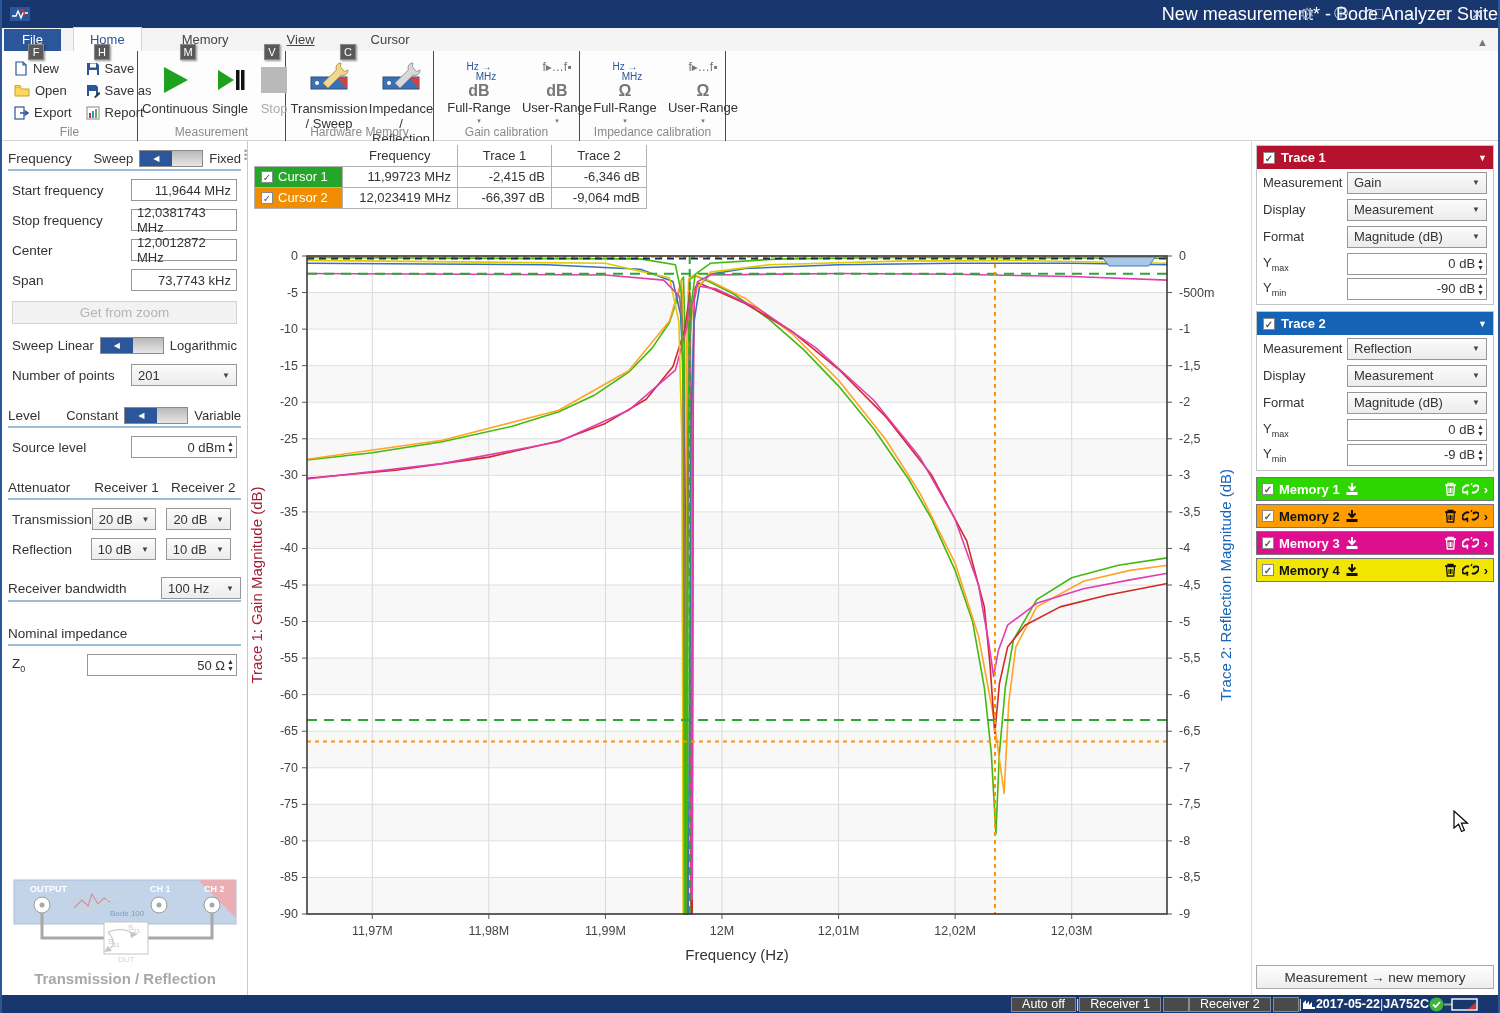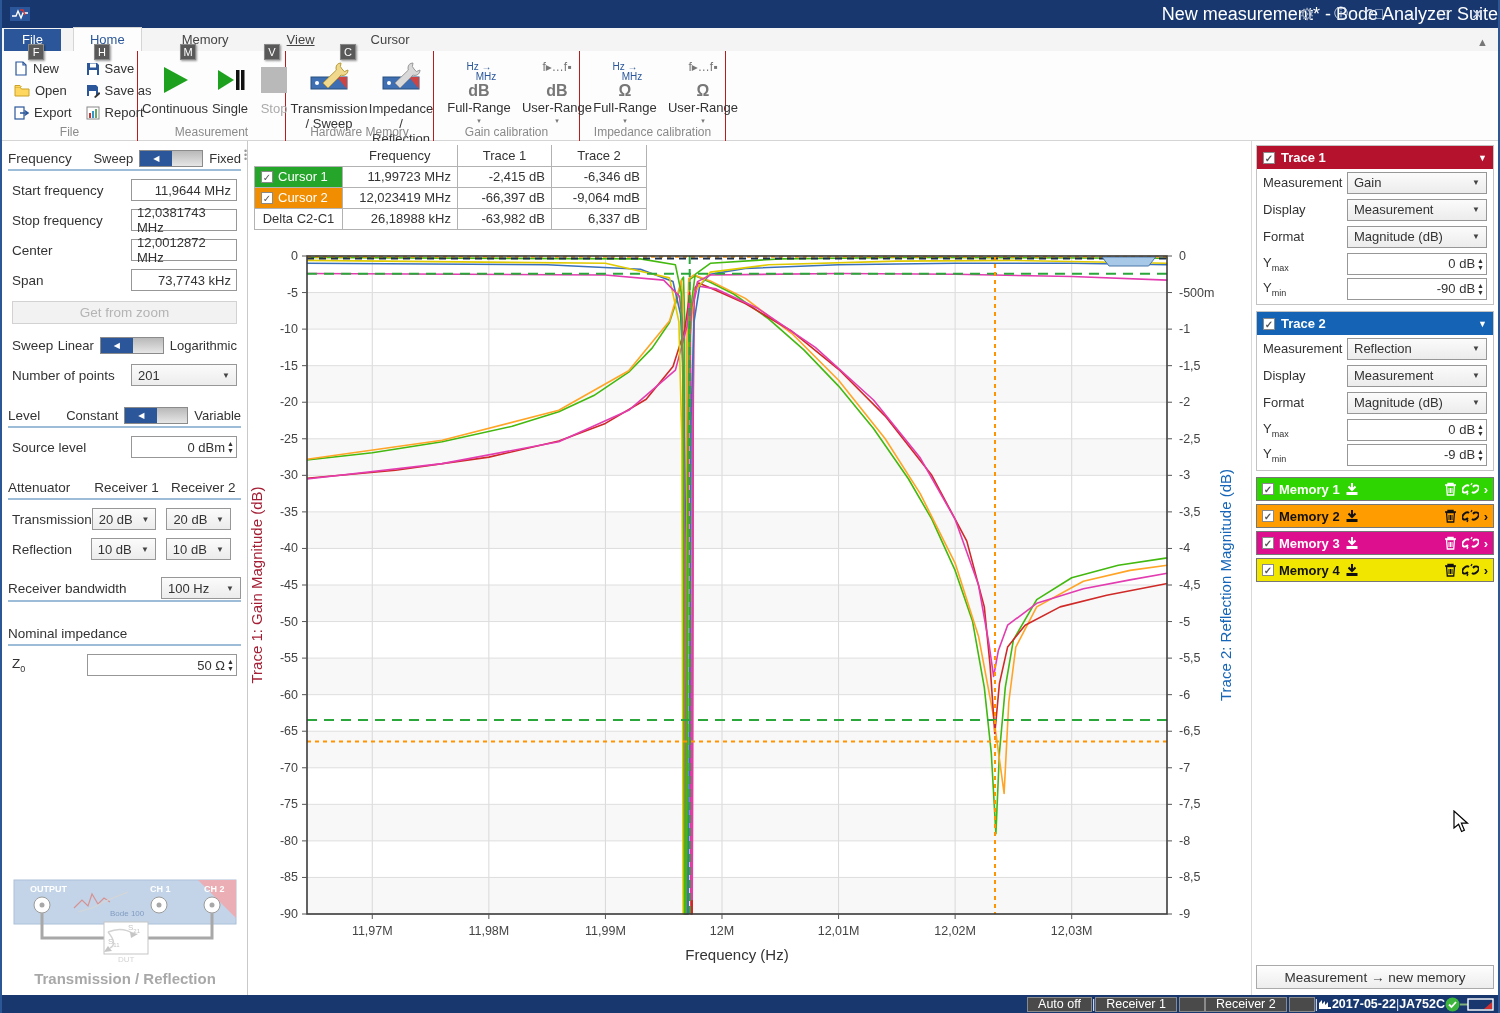--- a/index.html
+++ b/index.html
@@ -92,21 +92,21 @@
   .trow .ddown { flex:1; }
   .trow .inp-spin { flex:1; width:auto; }
   .membox { height:24px; display:flex; align-items:center; gap:5px; padding:0 5px; margin-bottom:3px; border:1px solid #777; font-weight:bold; font-size:13px; }
   .membox .mico { display:flex; align-items:center; }
   .membox .spacer { flex:1; }
   .membox.light { color:#fff; }
   .membox.dark { color:#111; }
   .newmem { position:absolute; left:4px; right:4px; bottom:6px; height:24px; border:1px solid #aaa; background:linear-gradient(#fefefe,#ededed); display:flex; align-items:center; justify-content:center; font-size:13.5px; color:#333; }
 
   
-  .statusbar { position:absolute; left:0; bottom:0; width:100%; height:18px; background:#17376e; color:#fff; display:flex; align-items:center; justify-content:flex-end; font-size:12.5px; gap:0; padding-right:4px; }
+  .statusbar { position:absolute; left:0; bottom:0; width:100%; height:18px; background:#17376e; color:#fff; display:flex; align-items:center; justify-content:flex-end; font-size:12.5px; gap:0; padding-right:20px; }
   .sbox { background:#4a4a4a; border:1px solid #8a8a8a; height:15px; display:flex; align-items:center; justify-content:center; padding:0 10px; }
   .sbox.mini { width:26px; padding:0; }
   .sb-sep { color:#dfe6f2; }
   .sb-group { display:flex; gap:2px; }
 
   .mousecursor { position:absolute; left:1450px; top:810px; z-index:99; }
   sub { font-size:9px; }
 </style>
 </head>
 <body>
@@ -491,26 +491,20 @@
         <tr>
           <td>
                 <span class="cur-label" style="background: rgb(240, 141, 0);">
                   <span class="cb">✓</span>
                   <span>Cursor 2</span>
                 </span>
               </td>
           <td class="num">12,023419 MHz</td>
           <td class="num2">-66,397 dB</td>
           <td class="num2">-9,064 mdB</td>
-        </tr>
-        <tr>
-          <td style="text-align:center;">Delta C2-C1</td>
-          <td class="num">26,18988 kHz</td>
-          <td class="num2">-63,982 dB</td>
-          <td class="num2">6,337 dB</td>
         </tr>
       </tbody>
         </table>
       <div id="chart" style="position:absolute; left:0; top:87px;"><svg width="1004" height="746" viewBox="0 0 1004 746" font-family="Liberation Sans, sans-serif">
             <rect x="59" y="28" width="860" height="658" fill="#ffffff"></rect>
             <rect x="59" y="64.55555555555556" width="860" height="36.55555555555556" fill="rgba(0,0,0,0.028)"></rect>
             <rect x="59" y="137.66666666666669" width="860" height="36.55555555555556" fill="rgba(0,0,0,0.028)"></rect>
             <rect x="59" y="210.77777777777777" width="860" height="36.55555555555556" fill="rgba(0,0,0,0.028)"></rect>
             <rect x="59" y="283.8888888888889" width="860" height="36.55555555555556" fill="rgba(0,0,0,0.028)"></rect>
             <rect x="59" y="357" width="860" height="36.55555555555556" fill="rgba(0,0,0,0.028)"></rect>

